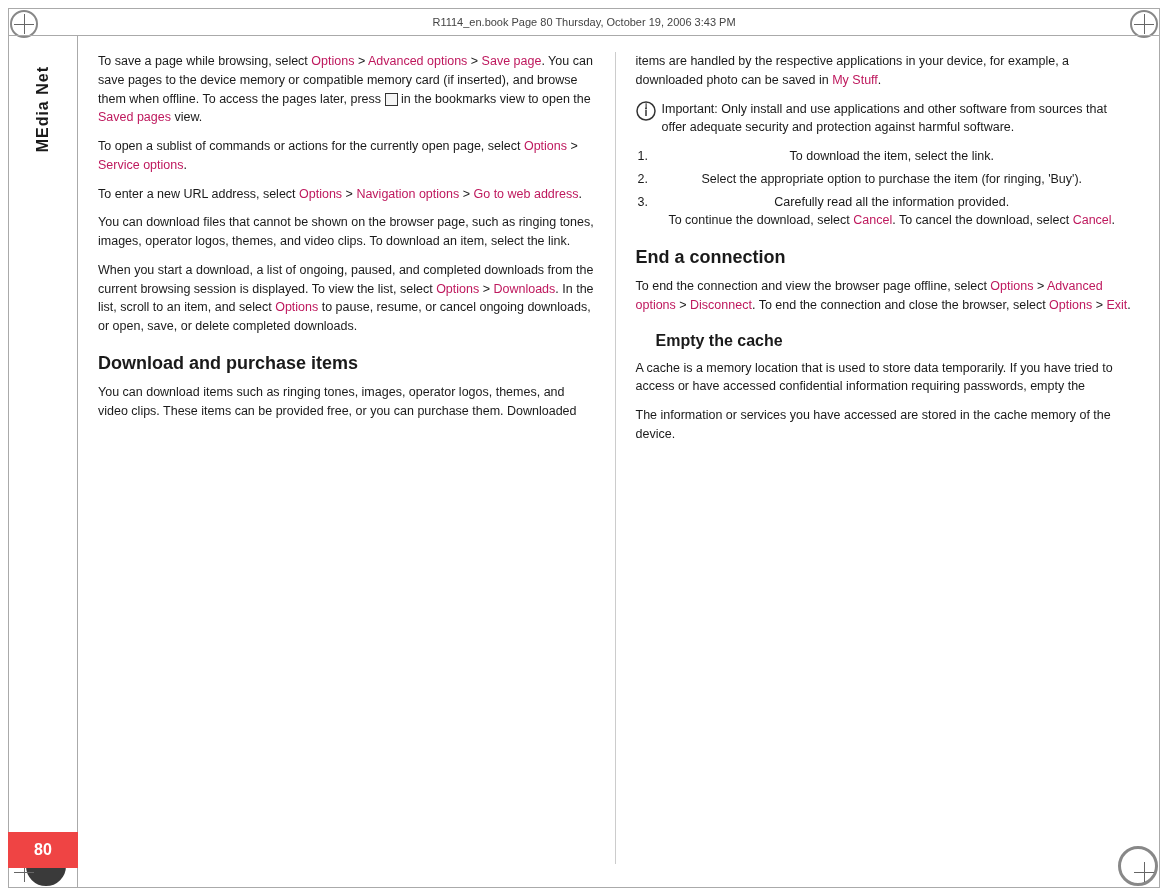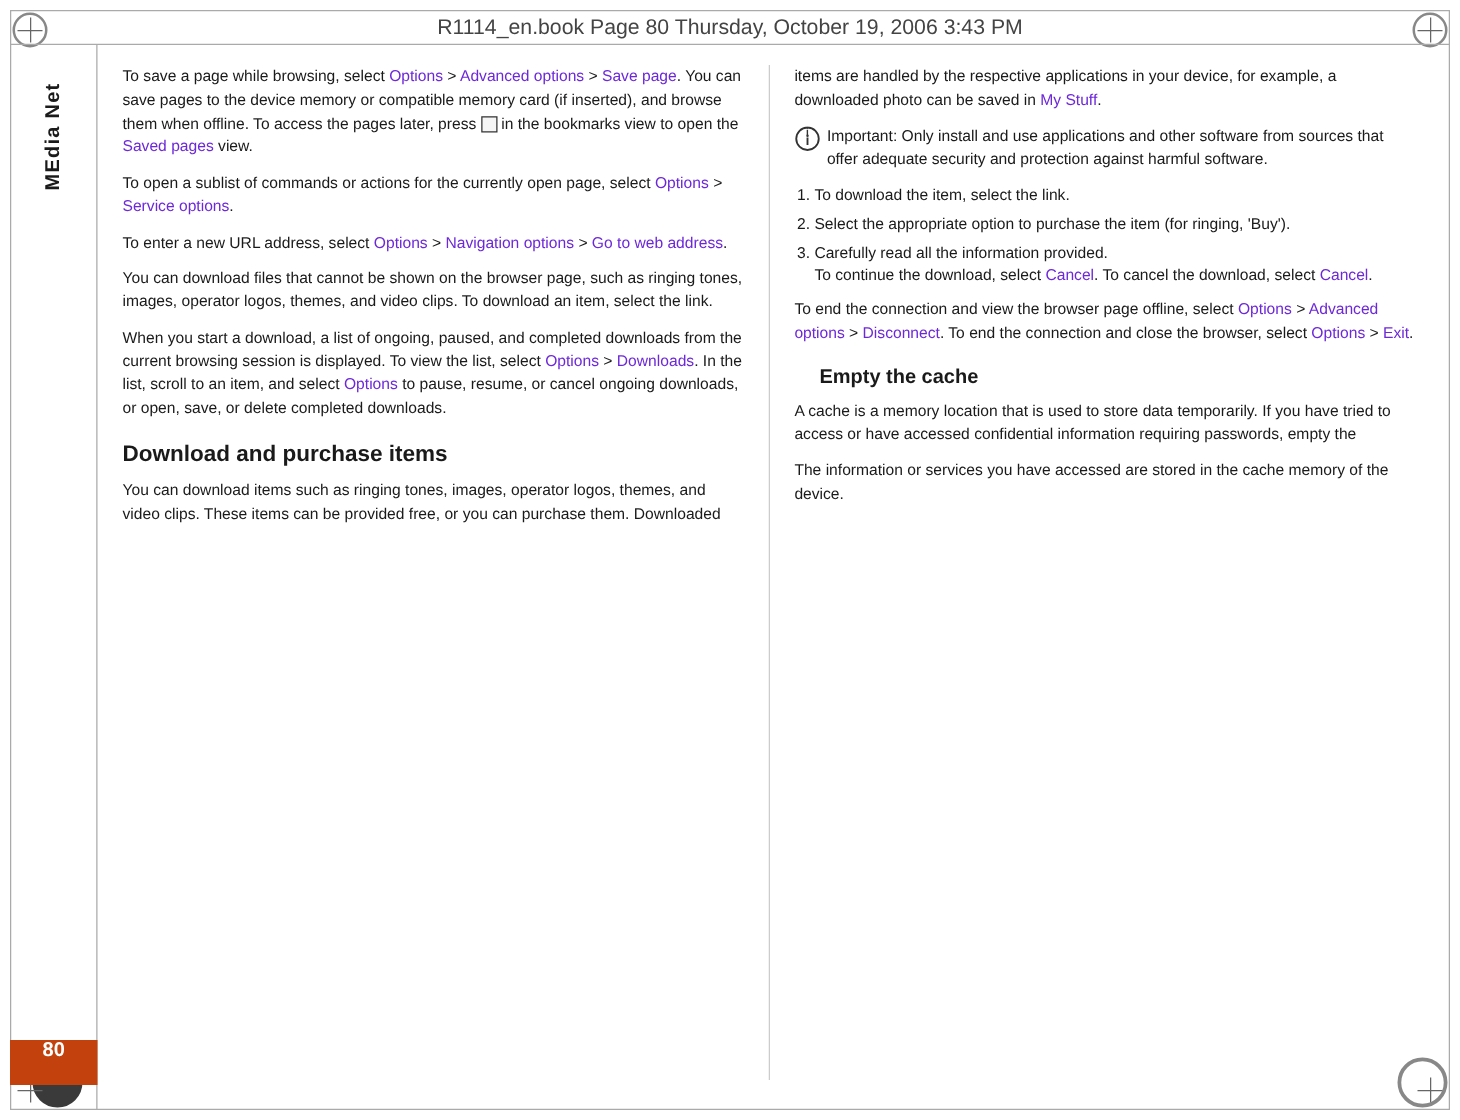--- a/index.html
+++ b/index.html
@@ -32,21 +32,21 @@
       left: 8px;
       right: 8px;
       height: 28px;
       border-bottom: 1px solid #aaa;
       display: flex;
       align-items: center;
       justify-content: center;
     }
 
     .header-text {
-      font-size: 17px;
+      font-size: 11px;
       color: #444;
     }
 
     
     .sidebar {
       position: absolute;
       top: 36px;
       left: 8px;
       width: 70px;
       bottom: 8px;
@@ -67,23 +67,23 @@
       letter-spacing: 1px;
       margin-top: 10px;
     }
 
     .page-number-box {
       position: absolute;
       bottom: 28px;
       left: 8px;
       width: 70px;
       height: 36px;
-      background: #c2410c;
-      display: flex;
-      align-items: flex-start;
+      background: #ef4444;
+      display: flex;
+      align-items: center;
       justify-content: center;
     }
 
     .page-number {
       color: #ffffff;
       font-size: 16px;
       font-weight: bold;
     }
 
     
@@ -141,21 +141,21 @@
       line-height: 1.5;
     }
 
     .col-right {
       flex: 1;
       font-size: 12.5px;
       line-height: 1.5;
     }
 
     .link-text {
-      color: #6d28d9;
+      color: #be185d;
       font-weight: normal;
     }
 
     .para {
       margin-bottom: 10px;
     }
 
     .section-heading {
       font-size: 18px;
       font-weight: bold;
@@ -173,20 +173,21 @@
       padding-left: 20px;
     }
 
     .numbered-list {
       margin-left: 16px;
       margin-bottom: 8px;
     }
 
     .numbered-list li {
       margin-bottom: 4px;
+      text-align: center;
     }
 
     .important-block {
       display: flex;
       gap: 6px;
       margin-bottom: 10px;
       align-items: flex-start;
     }
 
     .important-icon {
@@ -286,20 +287,21 @@
       </li>
       <li>
         <span>Select the appropriate option to purchase the item (for ringing, 'Buy').</span>
       </li>
       <li>
         <span>Carefully read all the information provided.</span><br>
         <span>To continue the download, select </span><span class="link-text">Cancel</span><span>. To cancel the download, select </span><span class="link-text">Cancel</span><span>.</span>
       </li>
     </ol>
 
+    <div class="section-heading">End a connection</div>
 
     <div class="para">
       <span>To end the connection and view the browser page offline, select </span><span class="link-text">Options</span><span> &gt; </span><span class="link-text">Advanced options</span><span> &gt; </span><span class="link-text">Disconnect</span><span>. To end the connection and close the browser, select </span><span class="link-text">Options</span><span> &gt; </span><span class="link-text">Exit</span><span>.</span>
     </div>
 
     <div class="sub-heading">Empty the cache</div>
 
     <div class="para">
       <span>A cache is a memory location that is used to store data temporarily. If you have tried to access or have accessed confidential information requiring passwords, empty the</span>
     </div>

